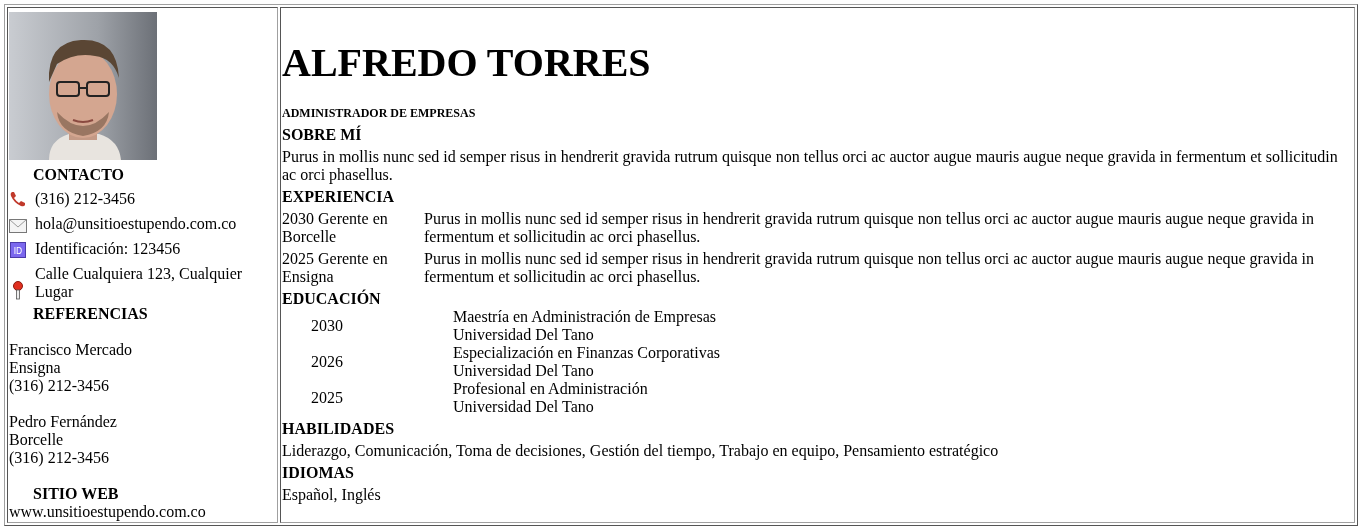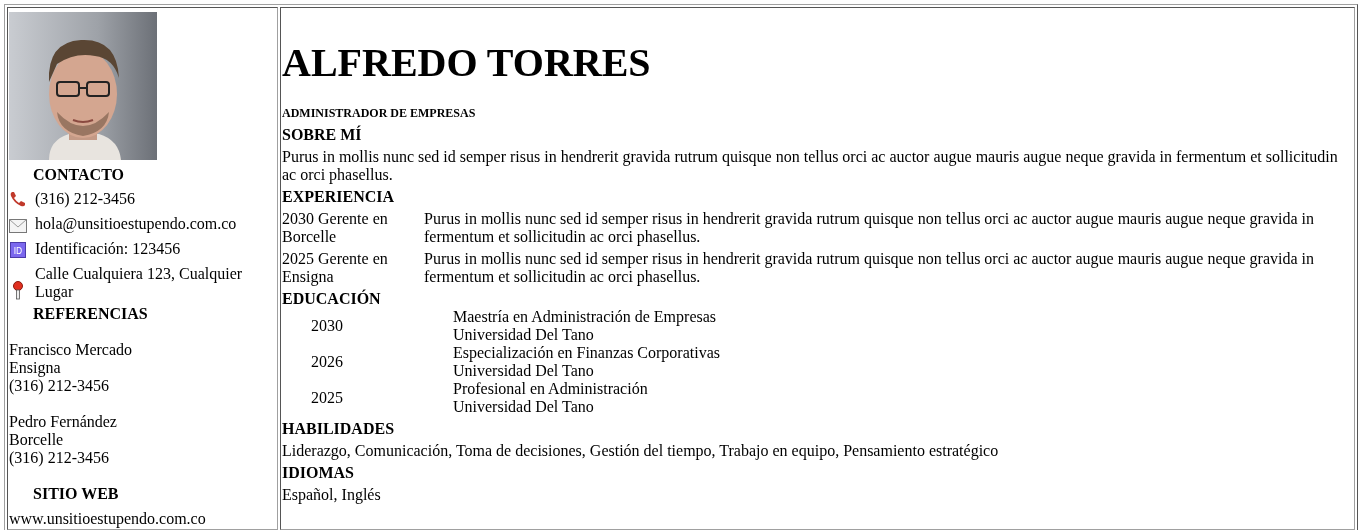--- a/index.html
+++ b/index.html
@@ -7,21 +7,21 @@
   table.layout { position: absolute; left: 4px; top: 4px; width: 1354px; border-collapse: separate; border-spacing: 2px; border: 1px solid; border-color: #a0a0a0 #555 #555 #a0a0a0; }
   td.cell { border: 1px solid; border-color: #555 #a0a0a0 #a0a0a0 #555; vertical-align: top; padding: 1px; }
   td.side { width: 267px; }
   .photo { width: 148px; height: 148px; display: block; margin-top: 3px; }
   h3 { font-size: 16px; font-weight: bold; margin: 0; line-height: 18px; padding-left: 24px; }
   .contact-row { display: flex; align-items: flex-start; line-height: 18px; margin-top: 7px; }
   .contact-row .ic { width: 18px; height: 18px; margin-right: 8px; flex: 0 0 18px; display: flex; align-items: flex-end; justify-content: center; }
   .contact-row .txt { flex: 1; }
   .ref { line-height: 18px; margin-top: 18px; }
   .site-h { margin-top: 18px; }
-  .site { line-height: 18px; margin-top: 7px; }
+  .site { line-height: 18px; margin-top: 0; }
   h1 { font-size: 40px; font-weight: bold; margin: 35px 0 0 0; line-height: 38px; }
   h4.role { font-size: 12px; font-weight: bold; margin: 22px 0 0 0; line-height: 18px; }
   .sec { line-height: 18px; margin-top: 4px; font-weight: bold; }
   .para { line-height: 18px; margin-top: 4px; }
   .row { display: flex; line-height: 18px; margin-top: 4px; }
   .row .k { width: 142px; flex: 0 0 142px; }
   .row .v { flex: 1; }
   .edu-row { display: flex; line-height: 18px; align-items: center; padding-left: 29px; }
   .edu-row .k { width: 142px; flex: 0 0 142px; }
 </style>

